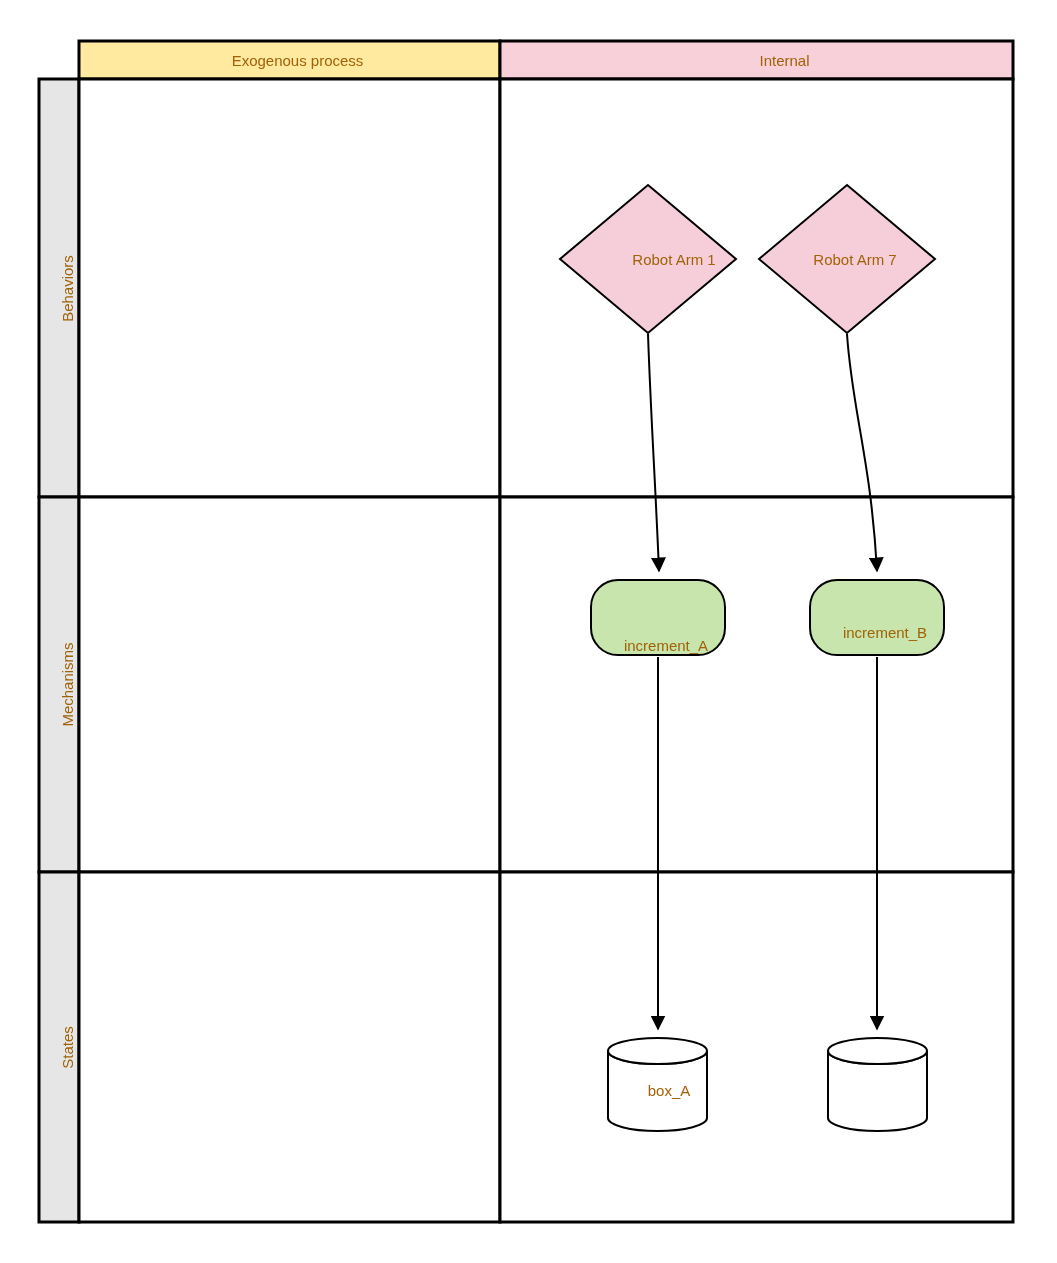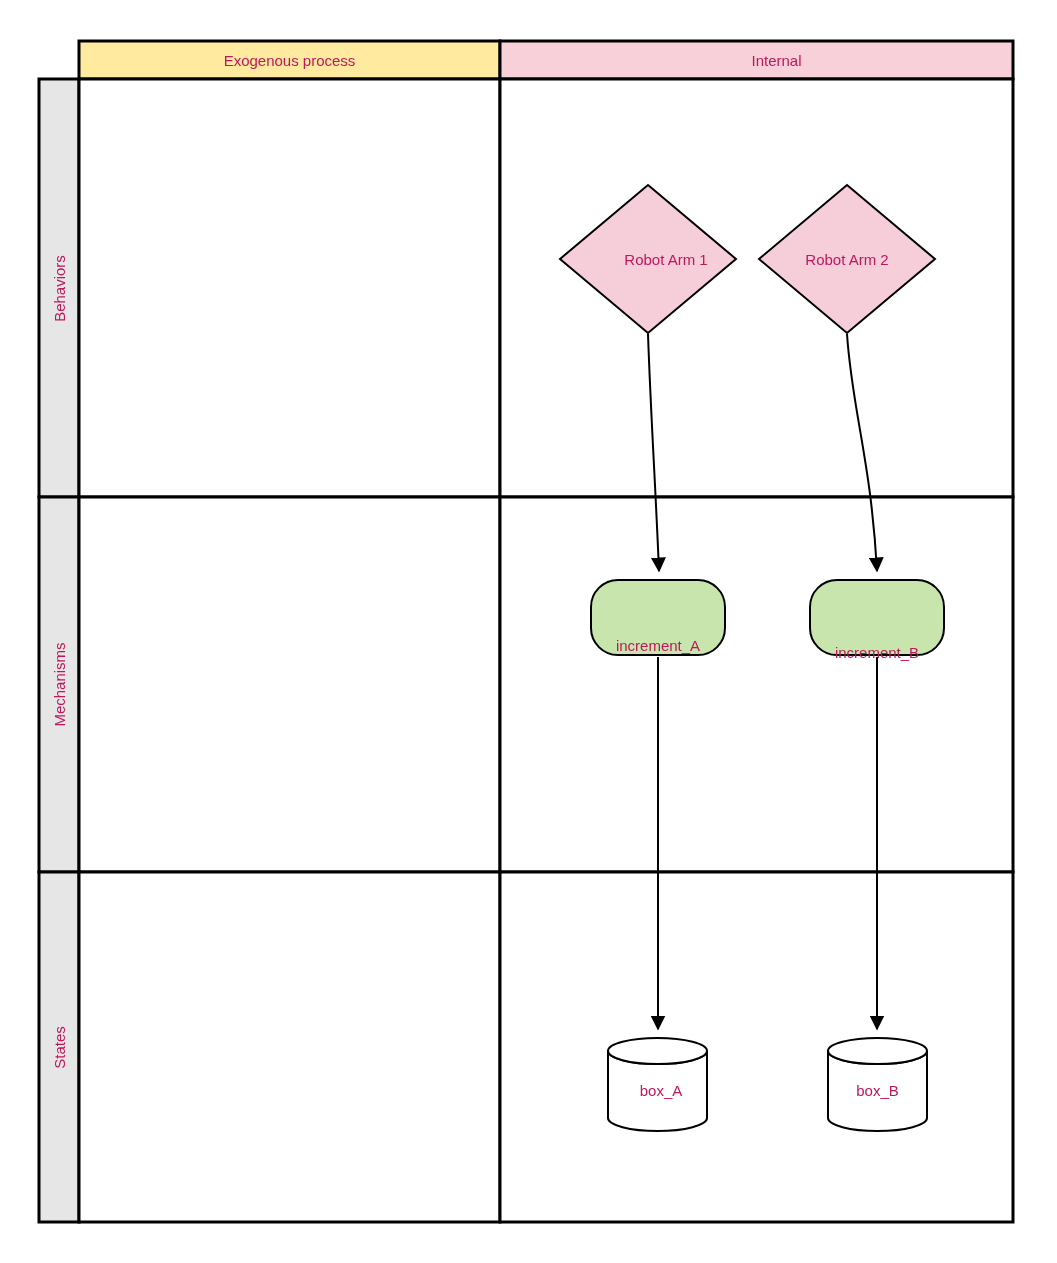--- a/index.html
+++ b/index.html
@@ -19,23 +19,24 @@
     position: absolute;
     left: 0;
     top: 0;
   }
   .lbl {
     position: absolute;
     display: flex;
     align-items: center;
     justify-content: center;
     font-size: 15px;
-    color: #be185d;
+    color: #a16207;
     pointer-events: none;
     white-space: nowrap;
+    margin-left: 8px;
   }
   .lbl.vertical span {
     transform: rotate(-90deg);
     white-space: nowrap;
   }
 </style>
 </head>
 <body>
 
 <div class="canvas">
@@ -89,21 +90,20 @@
     <span>Behaviors</span>
   </div>
   <div class="lbl vertical" style="left:39px; top:497px; width:40px; height:375px;">
     <span>Mechanisms</span>
   </div>
   <div class="lbl vertical" style="left:39px; top:872px; width:40px; height:350px;">
     <span>States</span>
   </div>
 
   <div class="lbl" style="left:578px; top:185px; width:176px; height:148px;">Robot Arm 1</div>
-  <div class="lbl" style="left:759px; top:185px; width:176px; height:148px;">Robot Arm 2</div>
+  <div class="lbl" style="left:759px; top:185px; width:176px; height:148px;">Robot Arm 7</div>
 
   <div class="lbl" style="left:591px; top:608px; width:134px; height:75px;">increment_A</div>
-  <div class="lbl" style="left:810px; top:608px; width:134px; height:88px;">increment_B</div>
+  <div class="lbl" style="left:810px; top:588px; width:134px; height:88px;">increment_B</div>
 
   <div class="lbl" style="left:608px; top:1058px; width:106px; height:65px;">box_A</div>
-  <div class="lbl" style="left:828px; top:1058px; width:99px; height:65px;">box_B</div>
 
 </div>
 
 </body></html>

